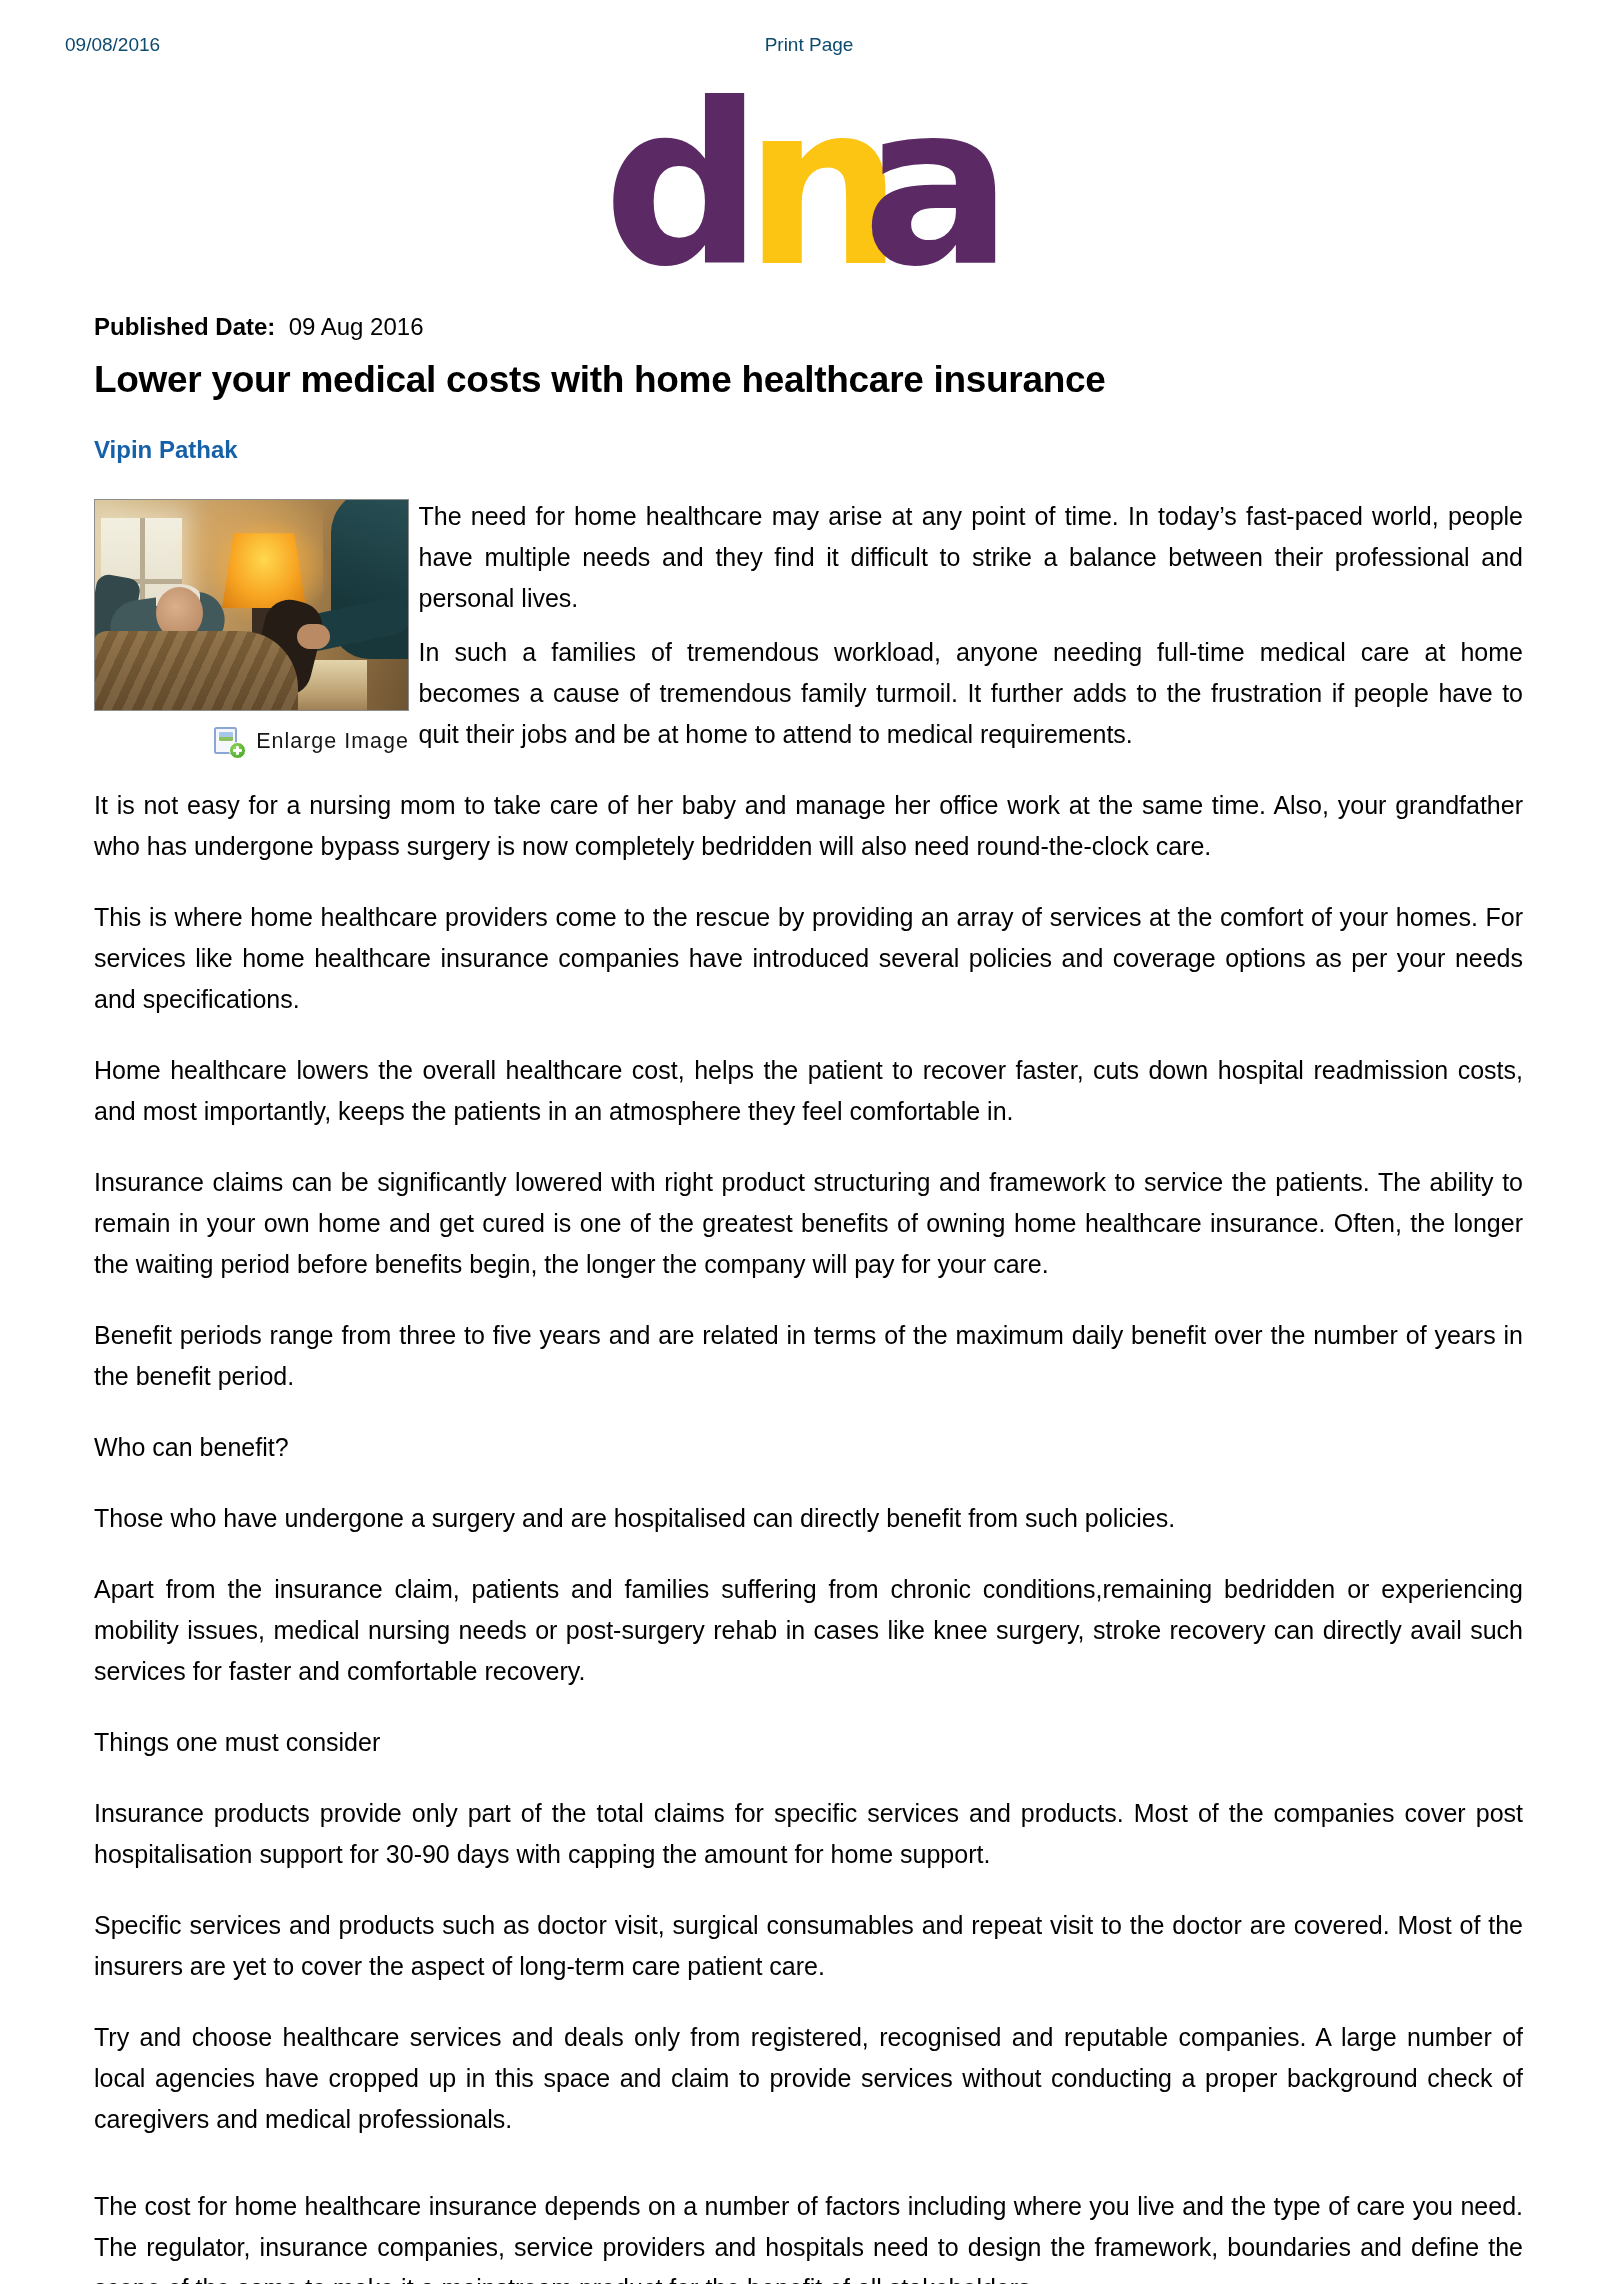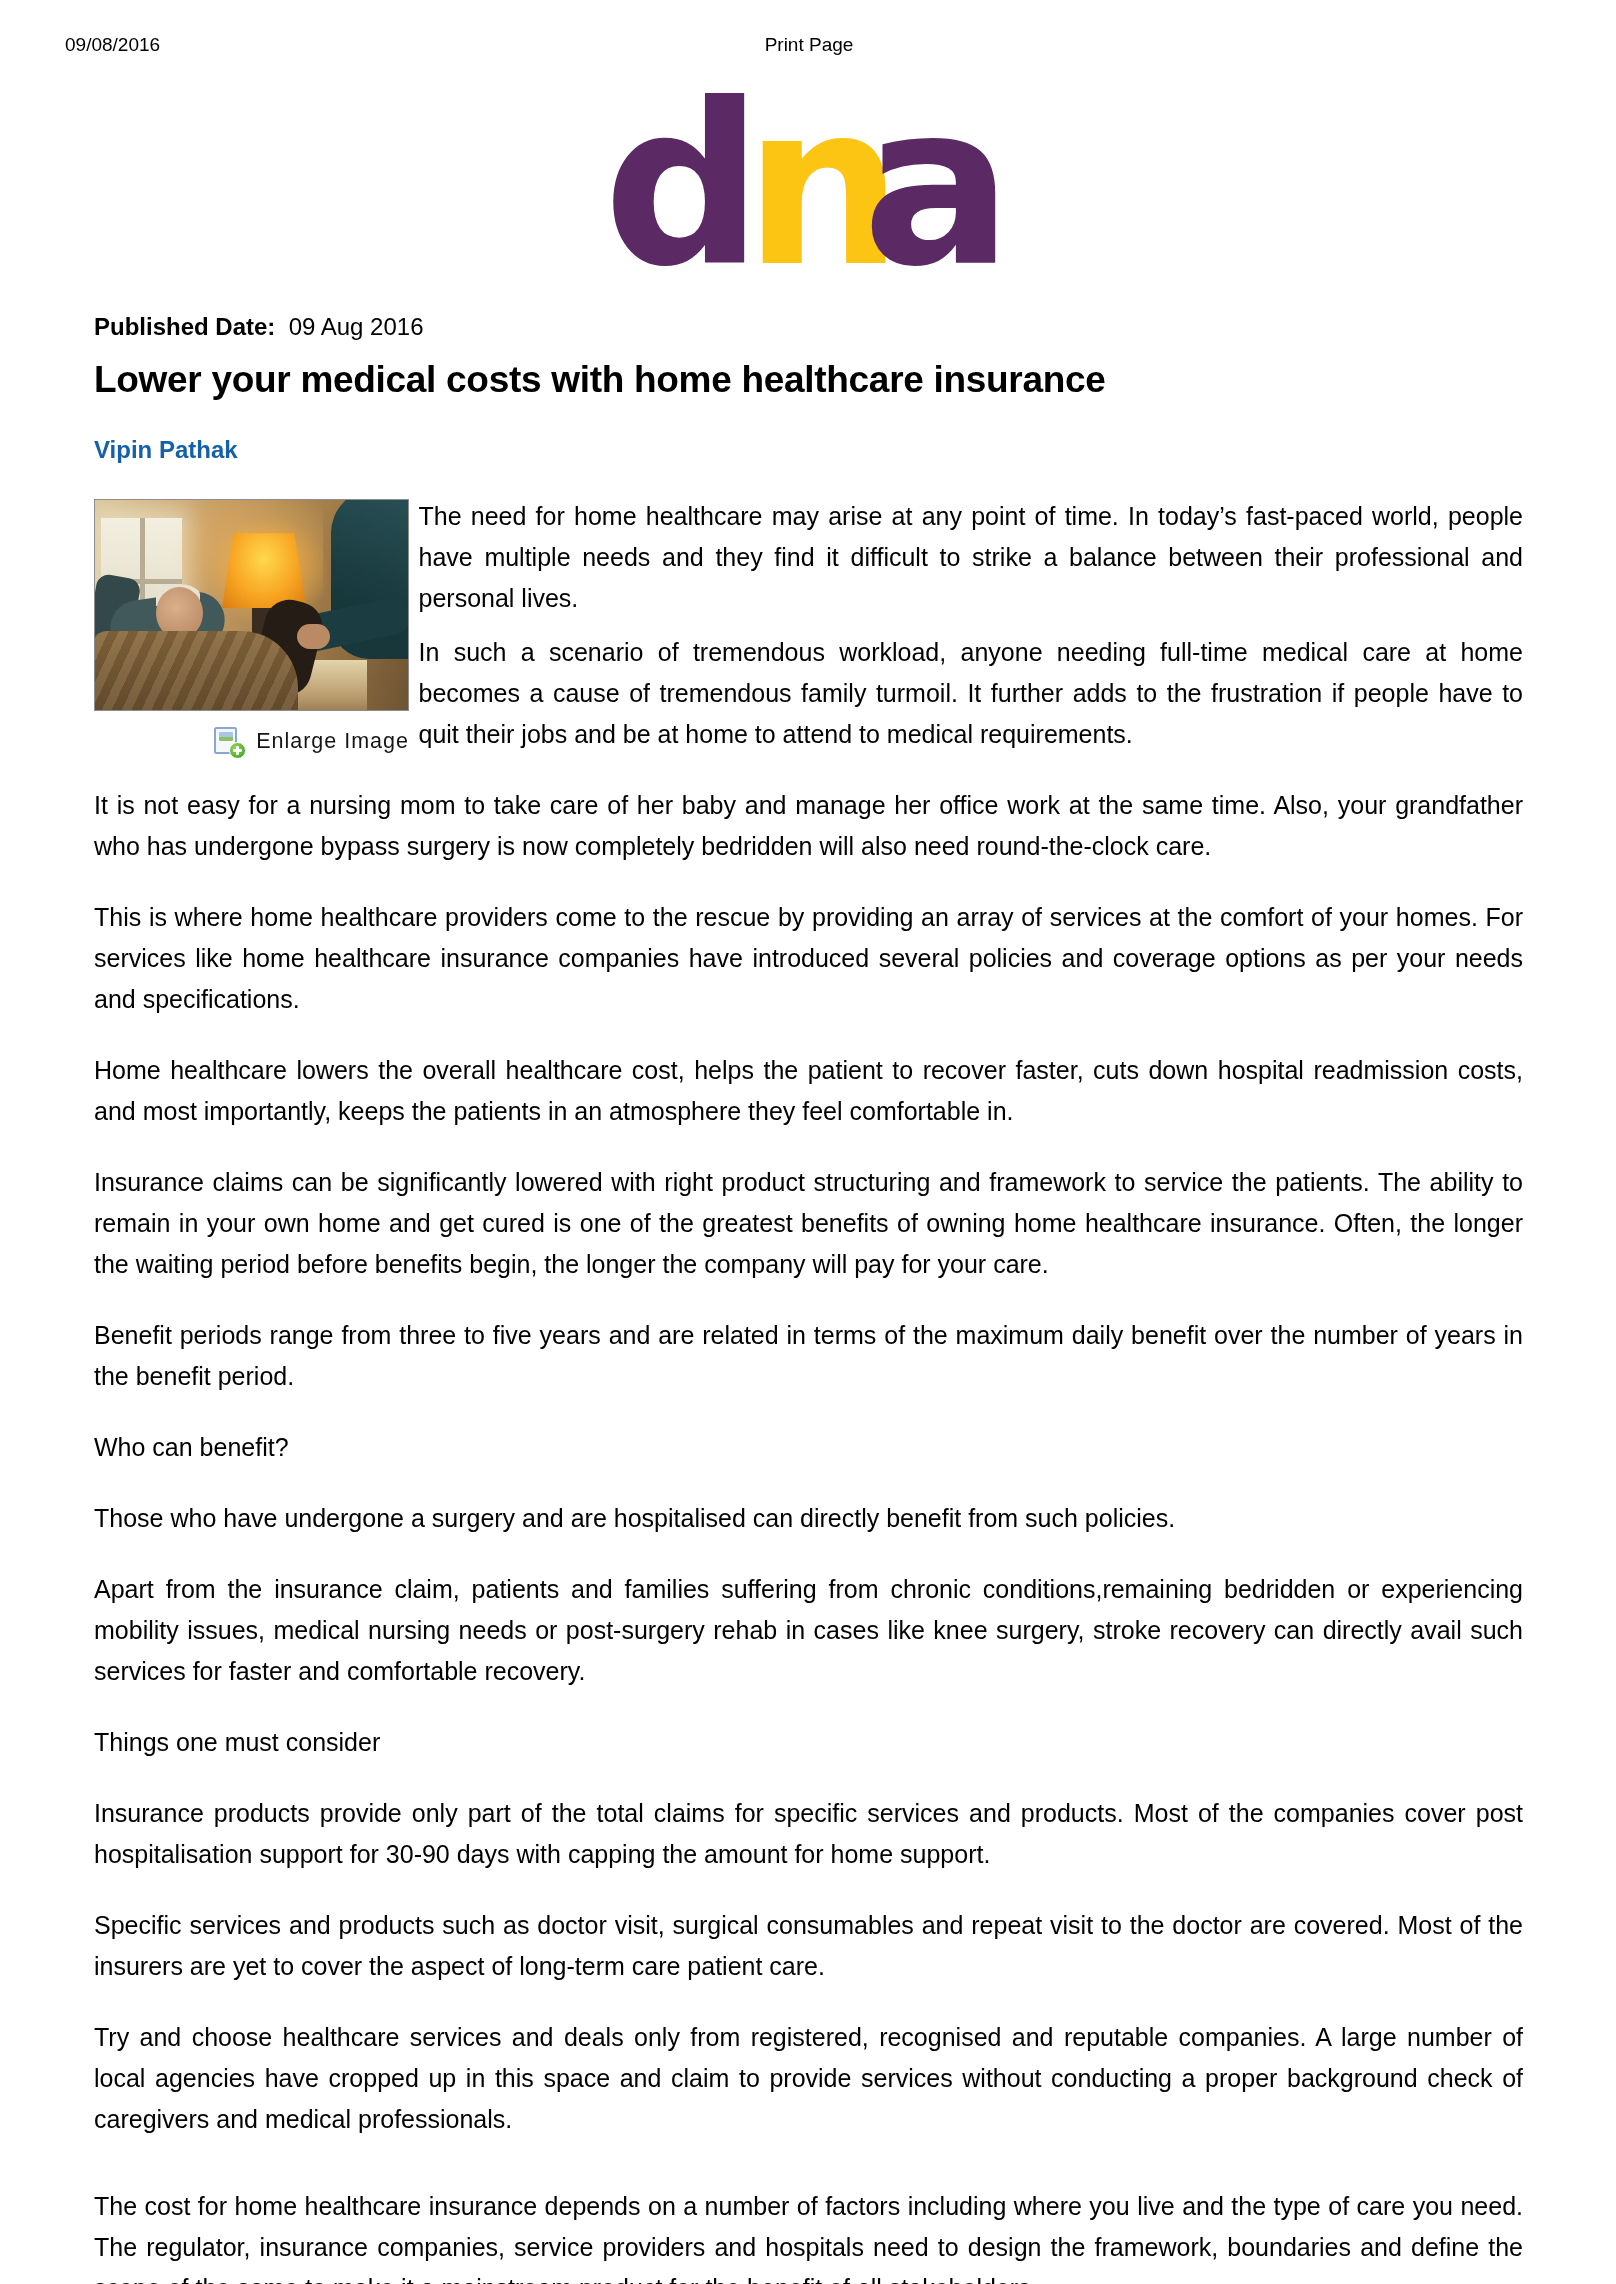--- a/index.html
+++ b/index.html
@@ -6,21 +6,21 @@
   html, body { background: #ffffff; }
   body {
     width: 1616px; height: 2284px; overflow: hidden;
     font-family: "Liberation Sans", sans-serif; color: #000;
   }
 
   
   .print-header {
     display: grid; grid-template-columns: 1fr auto 1fr;
     padding: 34px 63px 0 65px; height: 61px; align-items: start;
-    font-size: 19px; color: #000000; text-align: right;
+    font-size: 19px; color: #0c4a6e; text-align: right;
   }
   .print-header .ph-date { justify-self: start; }
   .print-header .ph-title { justify-self: center; }
   .print-header .ph-right { justify-self: end; }
 
   
   .logo-wrap { height: 179px; margin-top: 32px; display: flex; justify-content: center; align-items: flex-end; }
   .logo-wrap .ll {
     font-family: "DejaVu Sans", sans-serif; font-weight: bold;
     font-size: 223px; line-height: 172px; display: inline-block; position: relative;
@@ -156,21 +156,21 @@
         <span class="ei-pic" style="display:block"></span>
         <span class="ei-plus" style="display:block"></span>
         <span class="ei-plus-h" style="display:block"></span>
         <span class="ei-plus-v" style="display:block"></span>
       </span>
       <span class="enlarge-label">Enlarge Image</span>
     </figcaption>
   </figure>
 
 <p class="para">The need for home healthcare may arise at any point of time. In today’s fast-paced world, people have multiple needs and they find it difficult to strike a balance between their professional and personal lives.</p>
-    <p class="para">In such a scenario of tremendous workload, anyone needing full-time medical care at home becomes a cause of tremendous family turmoil. It further adds to the frustration if people have to quit their jobs and be at home to attend to medical requirements.</p>
+    <p class="para">In such a families of tremendous workload, anyone needing full-time medical care at home becomes a cause of tremendous family turmoil. It further adds to the frustration if people have to quit their jobs and be at home to attend to medical requirements.</p>
     <p class="para clear">It is not easy for a nursing mom to take care of her baby and manage her office work at the same time. Also, your grandfather who has undergone bypass surgery is now completely bedridden will also need round-the-clock care.</p>
     <p class="para clear">This is where home healthcare providers come to the rescue by providing an array of services at the comfort of your homes. For services like home healthcare insurance companies have introduced several policies and coverage options as per your needs and specifications.</p>
     <p class="para clear">Home healthcare lowers the overall healthcare cost, helps the patient to recover faster, cuts down hospital readmission costs, and most importantly, keeps the patients in an atmosphere they feel comfortable in.</p>
     <p class="para clear">Insurance claims can be significantly lowered with right product structuring and framework to service the patients. The ability to remain in your own home and get cured is one of the greatest benefits of owning home healthcare insurance. Often, the longer the waiting period before benefits begin, the longer the company will pay for your care.</p>
     <p class="para clear">Benefit periods range from three to five years and are related in terms of the maximum daily benefit over the number of years in the benefit period.</p>
     <p class="para clear">Who can benefit?</p>
     <p class="para clear">Those who have undergone a surgery and are hospitalised can directly benefit from such policies.</p>
     <p class="para clear">Apart from the insurance claim, patients and families suffering from chronic conditions,remaining bedridden or experiencing mobility issues, medical nursing needs or post-surgery rehab in cases like knee surgery, stroke recovery can directly avail such services for faster and comfortable recovery.</p>
     <p class="para clear">Things one must consider</p>
     <p class="para clear">Insurance products provide only part of the total claims for specific services and products. Most of the companies cover post hospitalisation support for 30-90 days with capping the amount for home support.</p>

